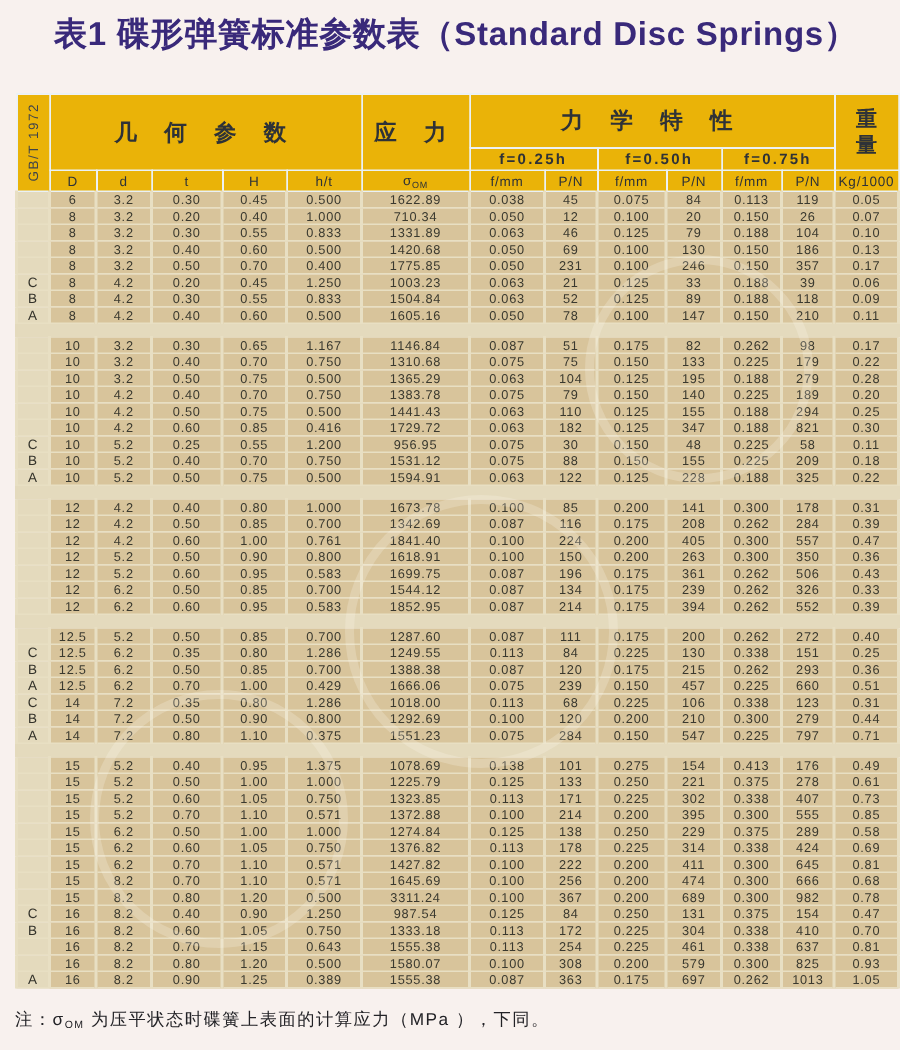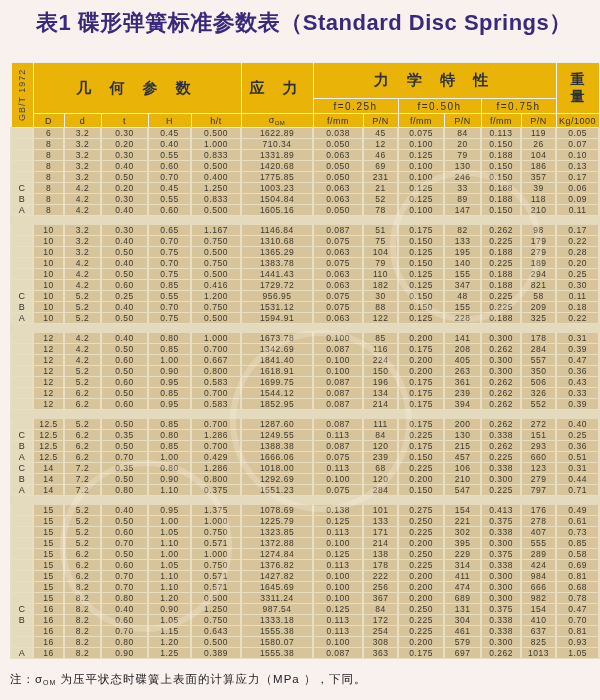--- a/index.html
+++ b/index.html
@@ -25,21 +25,21 @@
   tr.h2 { height:15px; }
   tr.h3 { height:14px; }
   th.big { font-size:15px; font-weight:bold; letter-spacing:7px; }
   th.side { vertical-align:middle; }
   .vert {
     writing-mode:vertical-rl; transform:rotate(180deg);
     font-size:9px; font-weight:normal; letter-spacing:1px; color:#3f444b;
     margin:0 auto; height:60px; line-height:20px;
   }
   th.weight { font-size:14px; font-weight:bold; line-height:1.25; letter-spacing:0; }
-  tr.h2 th { font-size:10px; font-weight:normal; letter-spacing:1.5px; }
+  tr.h2 th { font-size:10px; font-weight:bold; letter-spacing:1.5px; }
   tr.h3 th { font-size:9px; font-weight:normal; letter-spacing:0.5px; }
   .sub { font-size:6px; vertical-align:-2px; }
   tbody td {
     background:#d8c49b; border:solid #e8dfc3; border-width:1px 2px;
     height:10px; padding:0; text-align:center;
     font-size:8.5px; color:#3a392f; letter-spacing:0.5px; white-space:nowrap;
   }
   tbody td.lbl { background:#e4dabd; font-size:9px; color:#33322a; }
   tr.gap td { background:#e4dabd; border-color:#e4dabd; height:8px; }
   .note {
@@ -423,21 +423,21 @@
         <td>0.262</td>
         <td>284</td>
         <td>0.39</td>
       </tr>
       <tr>
         <td class="lbl"></td>
         <td>12</td>
         <td>4.2</td>
         <td>0.60</td>
         <td>1.00</td>
-        <td>0.667</td>
+        <td>0.761</td>
         <td>1841.40</td>
         <td>0.100</td>
         <td>224</td>
         <td>0.200</td>
         <td>405</td>
         <td>0.300</td>
         <td>557</td>
         <td>0.47</td>
       </tr>
       <tr>
@@ -724,21 +724,21 @@
         <td>6.2</td>
         <td>0.70</td>
         <td>1.10</td>
         <td>0.571</td>
         <td>1427.82</td>
         <td>0.100</td>
         <td>222</td>
         <td>0.200</td>
         <td>411</td>
         <td>0.300</td>
-        <td>984</td>
+        <td>645</td>
         <td>0.81</td>
       </tr>
       <tr>
         <td class="lbl"></td>
         <td>15</td>
         <td>8.2</td>
         <td>0.70</td>
         <td>1.10</td>
         <td>0.571</td>
         <td>1645.69</td>

